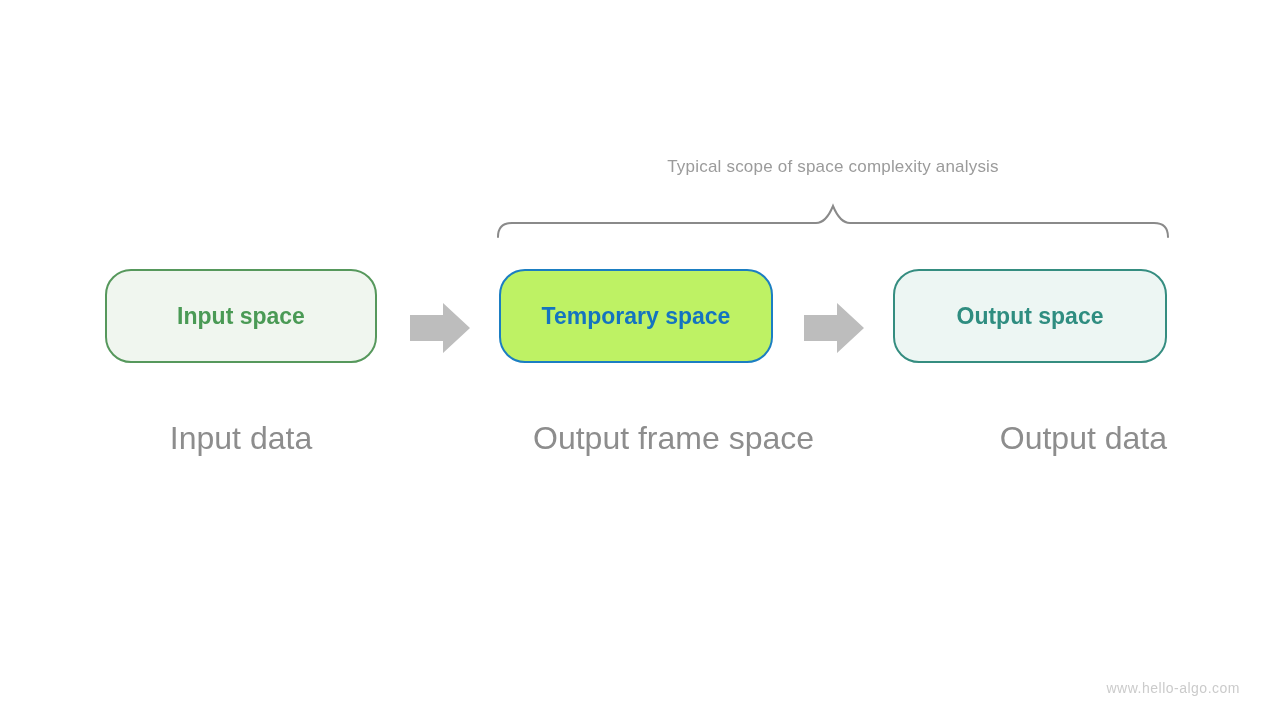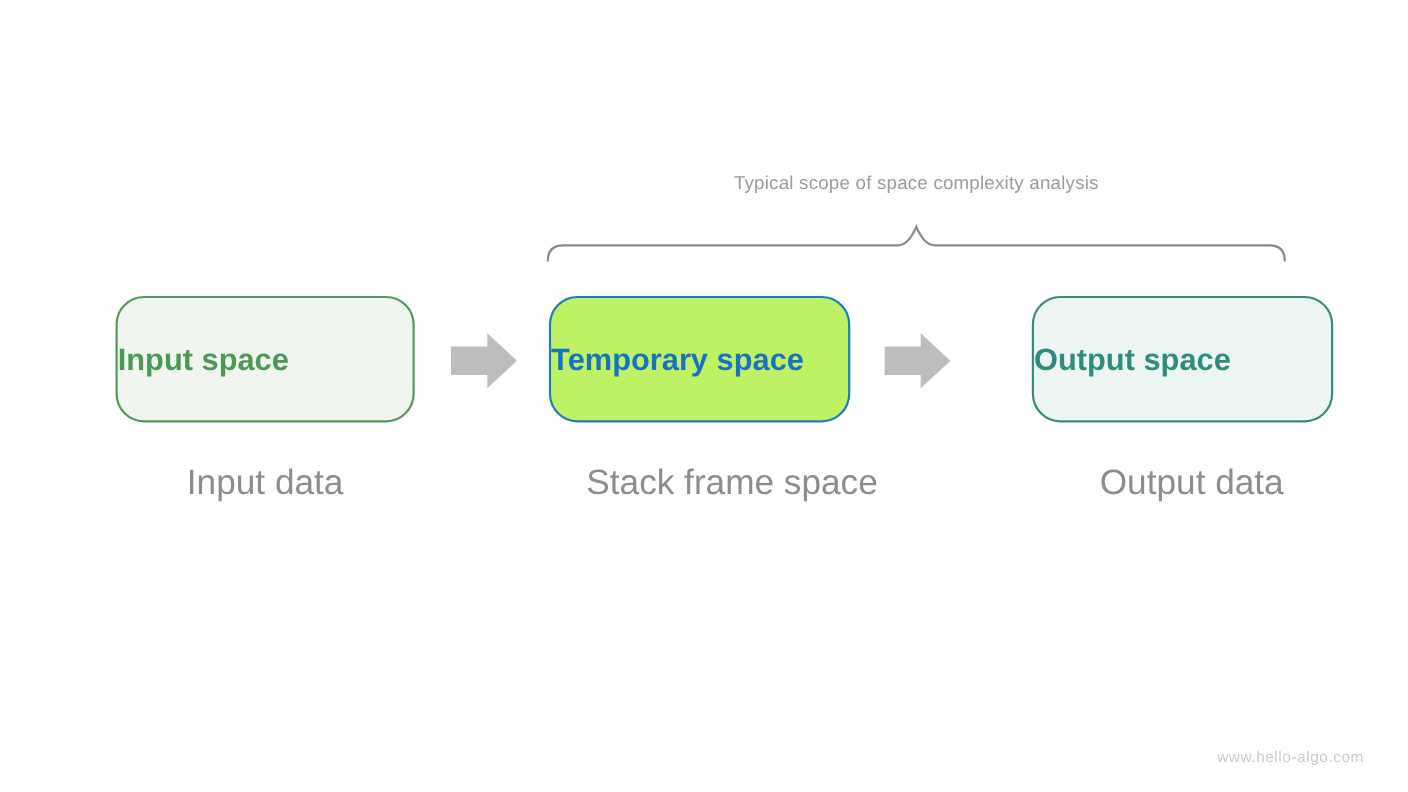--- a/index.html
+++ b/index.html
@@ -26,32 +26,33 @@
     letter-spacing: 0.2px;
   }
   .brace {
     position: absolute;
     left: 497px;
     top: 202px;
   }
   .box {
     position: absolute;
     top: 269px;
-    height: 115px;
+    height: 94px;
     box-sizing: border-box;
     border: 2px solid;
     border-radius: 26px;
     display: flex;
     align-items: center;
+    justify-content: center;
     font-weight: bold;
-    font-size: 28px;
+    font-size: 23px;
   }
   .box-input  { left: 105px; width: 272px; border-color: #56985c; background: #f0f6ef; color: #4a9a55; }
   .box-temp   { left: 499px; width: 274px; border-color: #1b7ec2; background: #bef264; color: #1474c0; }
-  .box-output { left: 893px; width: 274px; border-color: #358d80; background: #edf6f3; color: #2f8d80; margin-left: 45px; }
+  .box-output { left: 893px; width: 274px; border-color: #358d80; background: #edf6f3; color: #2f8d80; }
   .arrow {
     position: absolute;
     top: 303px;
   }
   .arrow-1 { left: 410px; }
   .arrow-2 { left: 804px; }
   .note {
     position: absolute;
     top: 414px;
     font-size: 32px;
@@ -100,21 +101,21 @@
 
   <div class="box box-output">
     <span>Output space</span>
   </div>
 
   <div class="note note-input">
     <div>Input data</div>
   </div>
 
   <div class="note note-temp">
-    <div>Stack frame space</div>
+    <div>Output frame space</div>
   </div>
 
   <div class="note note-output">
     <div>Output data</div>
   </div>
 
   <div class="watermark">www.hello-algo.com</div>
 
 </div>
 

